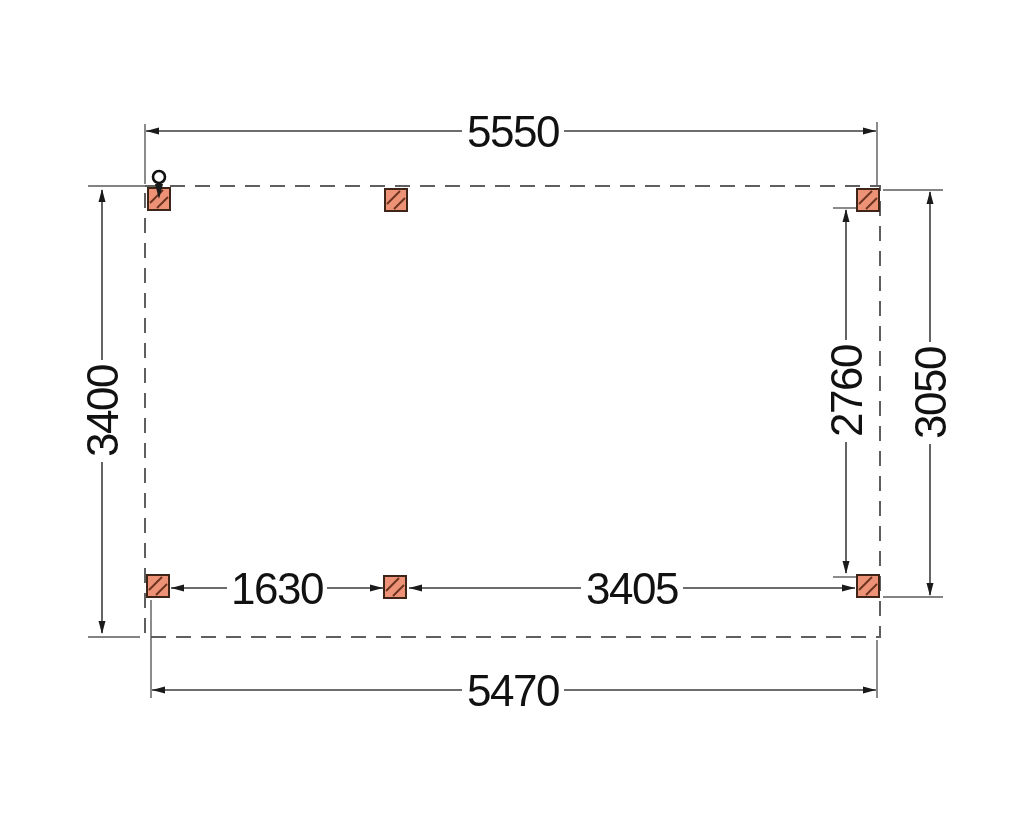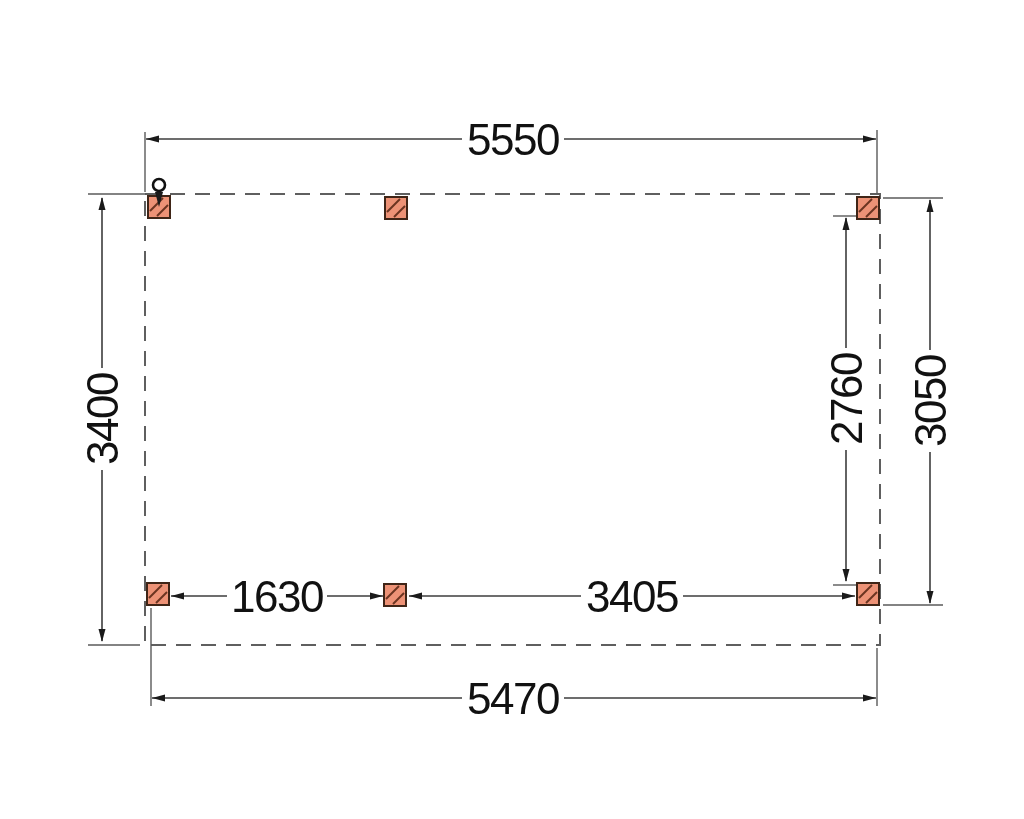--- a/index.html
+++ b/index.html
@@ -9,21 +9,20 @@
     width: 1024px;
     height: 819px;
     overflow: hidden;
     font-family: "Liberation Sans", sans-serif;
   }
   .canvas {
     position: relative;
     width: 1024px;
     height: 636px;
     background: #ffffff;
-    margin-top: 8px;
   }
   svg { display: block; }
 
   .dash-outline {
     fill: none;
     stroke: #5f5f5f;
     stroke-width: 2;
     stroke-dasharray: 15 10;
   }
   .ext {

